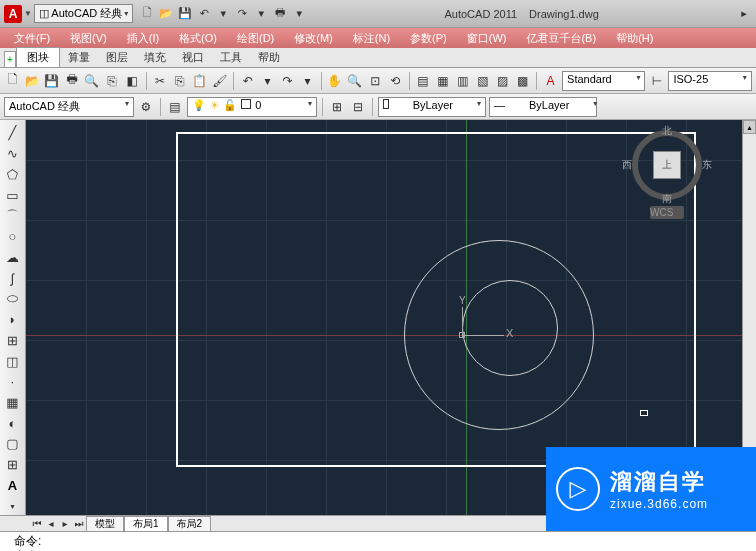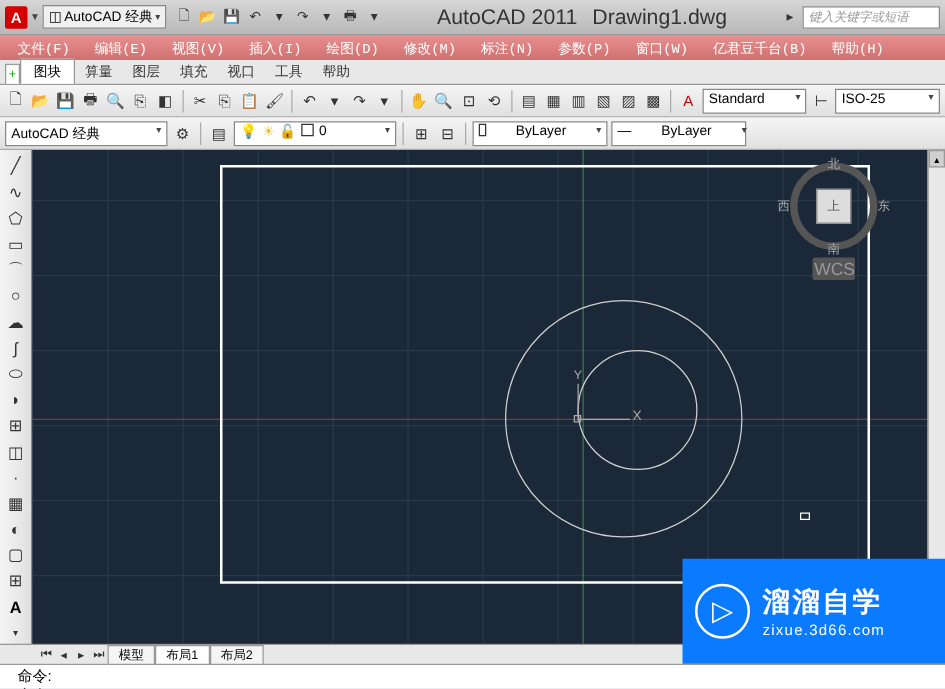--- a/index.html
+++ b/index.html
@@ -4,25 +4,25 @@
   <style>
     * { margin: 0; padding: 0; box-sizing: border-box; font-family: "Microsoft YaHei", sans-serif; }
     body { width: 756px; height: 551px; overflow: hidden; background: #e8e8e8; font-size: 11px; }
     
     .title-bar { height: 28px; background: linear-gradient(#d6d6d6, #b8b8b8); display: flex; align-items: center; padding: 0 4px; gap: 2px; border-bottom: 1px solid #999; }
     .app-icon { width: 18px; height: 18px; background: #d40000; border-radius: 2px; display: flex; align-items: center; justify-content: center; color: #fff; font-weight: bold; font-size: 12px; }
     .workspace-dd { background: #f0f0f0; border: 1px solid #888; padding: 1px 4px; display: flex; align-items: center; gap: 2px; font-size: 11px; }
     .chevron-down { font-size: 8px; color: #444; }
     .qat-icons { display: flex; gap: 3px; margin-left: 4px; }
     .qat-icon { width: 16px; height: 16px; display: flex; align-items: center; justify-content: center; font-size: 11px; color: #333; }
-    .app-title { margin-left: auto; margin-right: auto; display: flex; gap: 12px; font-size: 17px; color: #333; align-items: flex-end; }
+    .app-title { margin-left: auto; margin-right: auto; display: flex; gap: 12px; font-size: 11px; color: #333; align-items: flex-end; }
     .search-box { background: #fff; border: 1px solid #888; padding: 1px 4px; width: 110px; color: #999; font-style: italic; font-size: 10px; }
     
     .menu-bar { height: 20px; background: linear-gradient(#e89090, #d07070); display: flex; align-items: center; padding: 0 4px; gap: 0; }
-    .menu-item { padding: 2px 10px; color: #fff; cursor: pointer; font-size: 11px; font-family: Liberation Mono, monospace; }
+    .menu-item { padding: 2px 10px; color: #fff; cursor: pointer; font-size: 11px; }
     
     .tab-bar { height: 20px; background: #e8e8e8; display: flex; align-items: flex-end; padding: 0 4px; border-bottom: 1px solid #999; }
     .tab-prefix { width: 12px; height: 16px; background: #fff; border: 1px solid #999; border-bottom: none; display: flex; align-items: center; justify-content: center; color: #0a0; font-size: 10px; }
     .tab { padding: 2px 10px; border: 1px solid #999; border-bottom: none; background: #fff; font-size: 11px; }
     .tab-text { padding: 2px 8px; font-size: 11px; color: #333; }
     
     .toolbar-row { height: 26px; background: linear-gradient(#f5f5f5, #e0e0e0); display: flex; align-items: center; padding: 0 4px; gap: 3px; border-bottom: 1px solid #aaa; }
     .tb-btn { width: 18px; height: 18px; display: flex; align-items: center; justify-content: center; font-size: 12px; color: #333; cursor: pointer; }
     .tb-sep { width: 1px; height: 18px; background: #aaa; margin: 0 2px; }
     .tb-dropdown { background: #fff; border: 1px solid #888; padding: 1px 4px; display: flex; align-items: flex-start; gap: 4px; font-size: 11px; height: 20px; }
@@ -55,21 +55,21 @@
     
     .viewcube-area { position: absolute; right: 30px; top: 10px; width: 90px; }
     .viewcube { position: relative; width: 70px; height: 70px; margin: 0 auto; }
     .compass-ring { position: absolute; width: 70px; height: 70px; border: 6px solid #555; border-radius: 50%; }
     .cube-face { position: absolute; left: 21px; top: 21px; width: 28px; height: 28px; background: #ddd; border: 1px solid #888; display: flex; align-items: center; justify-content: center; font-size: 10px; color: #555; }
     .compass-label { position: absolute; color: #aaa; font-size: 10px; }
     .cl-n { top: -6px; left: 30px; }
     .cl-s { bottom: -6px; left: 30px; }
     .cl-e { right: -10px; top: 28px; }
     .cl-w { left: -10px; top: 28px; }
-    .wcs-badge { margin: 6px auto 0; width: 34px; text-align: right; background: #555; color: #999; font-size: 14px; padding: 1px 0; border-radius: 2px; }
+    .wcs-badge { margin: 6px auto 0; width: 34px; text-align: left; background: #555; color: #999; font-size: 10px; padding: 1px 0; border-radius: 2px; }
     
     .scrollbar-v { width: 14px; background: #e8e8e8; border-left: 1px solid #999; position: relative; }
     .sb-btn { height: 14px; background: #d0d0d0; border: 1px solid #999; display: flex; align-items: center; justify-content: center; font-size: 8px; }
     
     .bottom-tabs { height: 16px; background: #e8e8e8; display: flex; align-items: center; padding: 0 4px; font-size: 10px; border-top: 1px solid #999; }
     .bt-nav { display: flex; gap: 0; }
     .bt-nav-btn { width: 14px; text-align: center; color: #333; cursor: pointer; }
     .bt-tab { padding: 0 8px; border: 1px solid #999; background: #f5f5f5; }
     .bt-tab.active { background: #fff; text-align: center; }
     
@@ -103,28 +103,27 @@
     <span class="qat-icon">↷</span>
     <span class="qat-icon chevron-down">▾</span>
     <span class="qat-icon">🖶</span>
     <span class="qat-icon chevron-down">▾</span>
   </div>
   <div class="app-title">
     <span>AutoCAD 2011</span>
     <span>Drawing1.dwg</span>
   </div>
   <span class="qat-icon">▸</span>
-  <div class="search-box">键入关键字或短语</div>
 </div>
 
 <div class="menu-bar">
   <span class="menu-item">文件(F)</span>
-  <span class="menu-item">编辑(E)</span>
   <span class="menu-item">视图(V)</span>
   <span class="menu-item">插入(I)</span>
+  <span class="menu-item">格式(O)</span>
   <span class="menu-item">绘图(D)</span>
   <span class="menu-item">修改(M)</span>
   <span class="menu-item">标注(N)</span>
   <span class="menu-item">参数(P)</span>
   <span class="menu-item">窗口(W)</span>
   <span class="menu-item">亿君豆千台(B)</span>
   <span class="menu-item">帮助(H)</span>
 </div>
 
 <div class="tab-bar">

